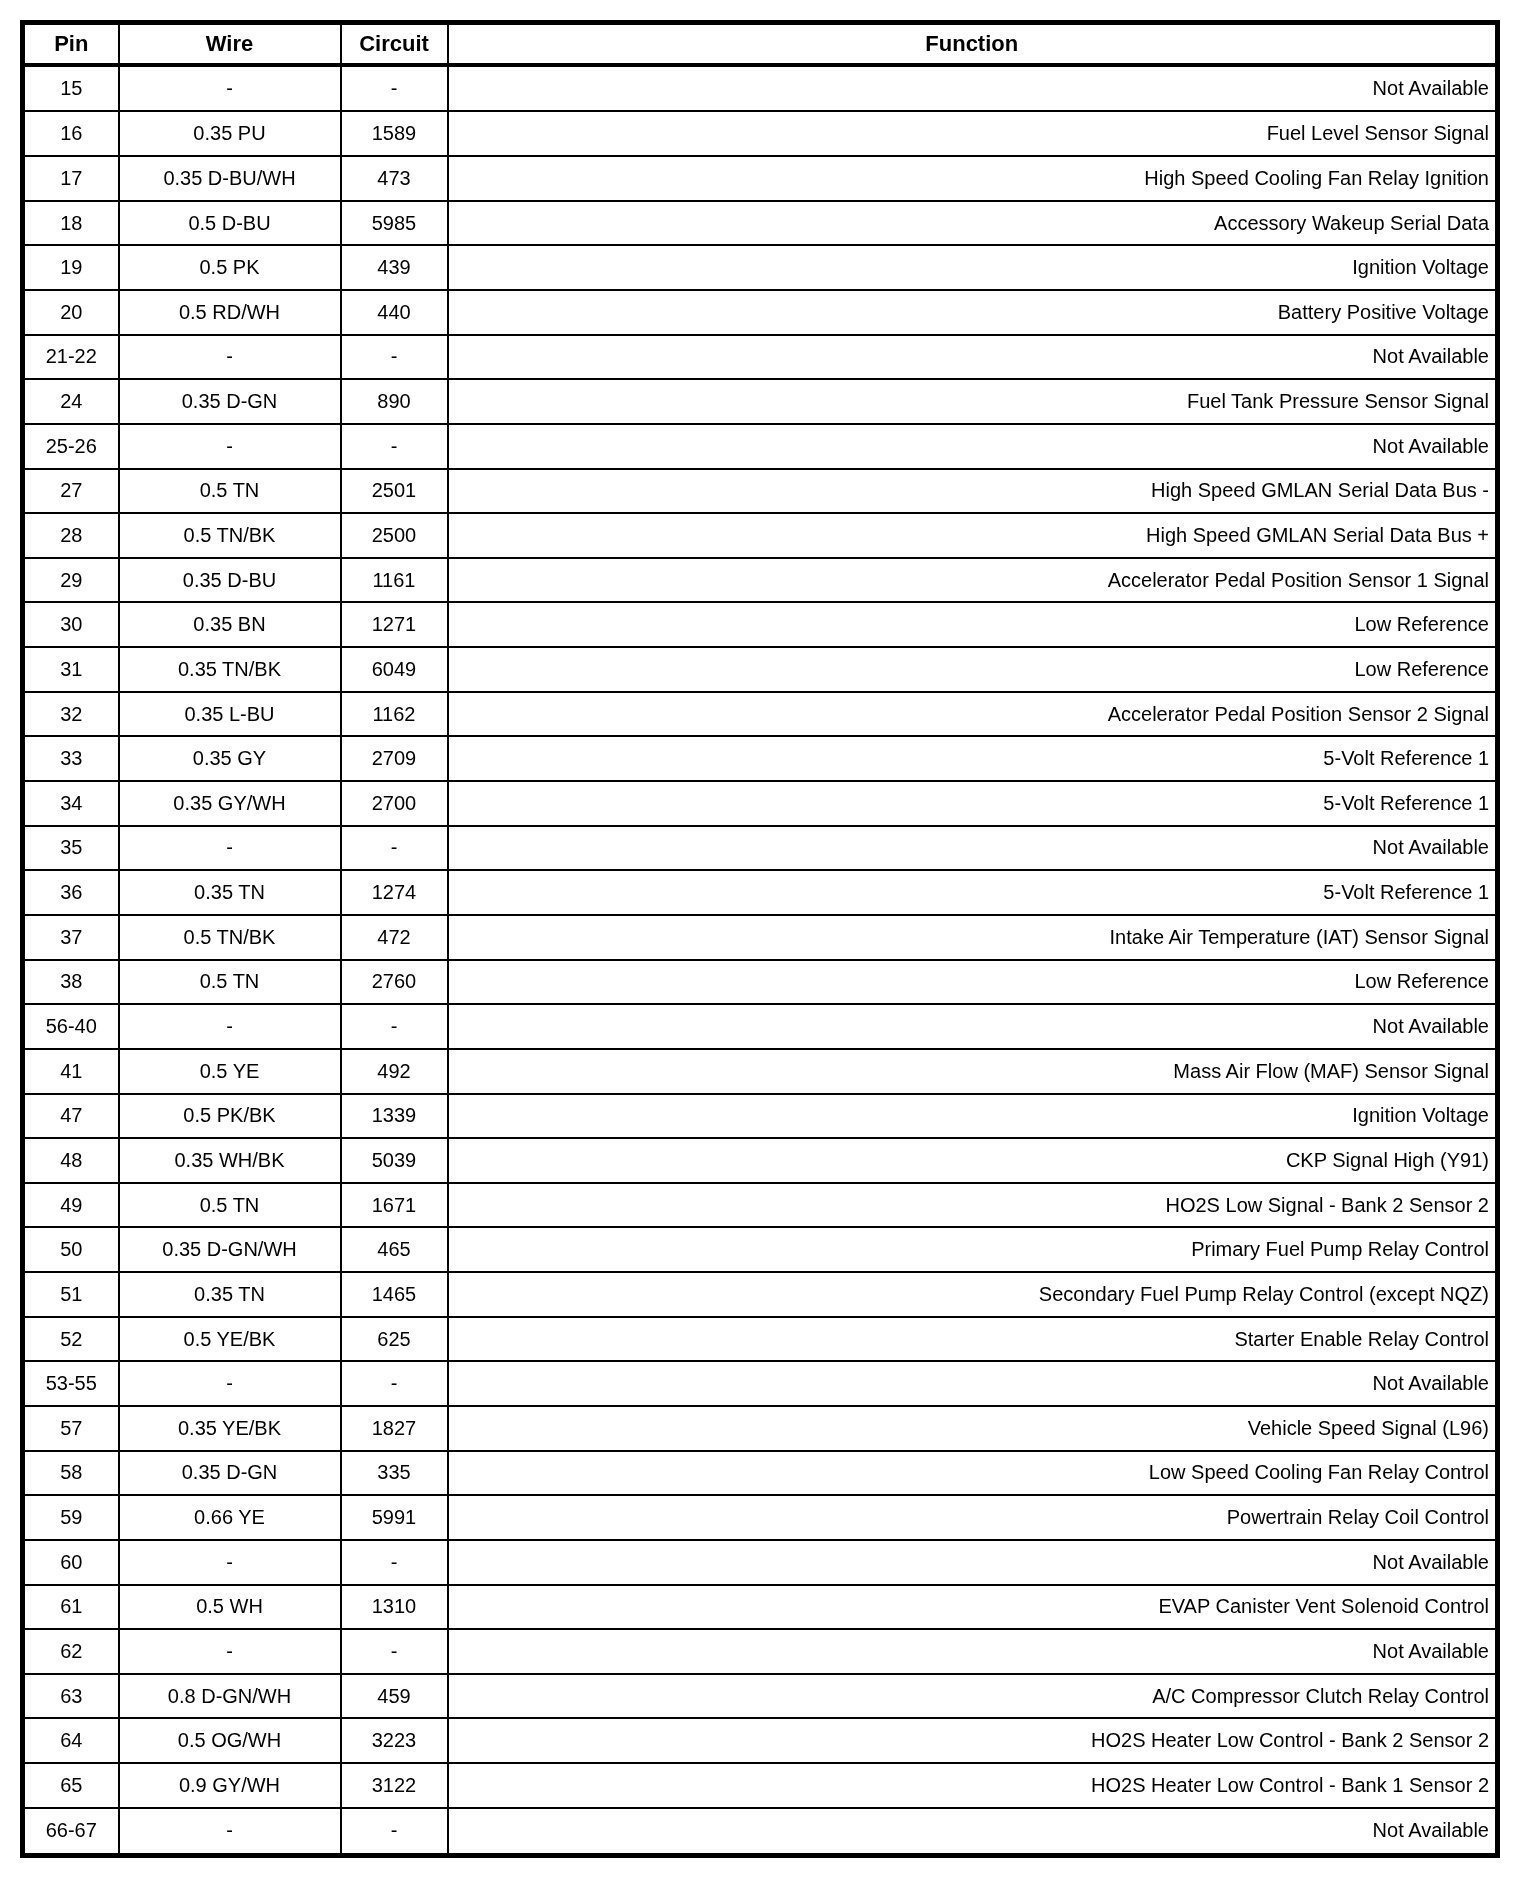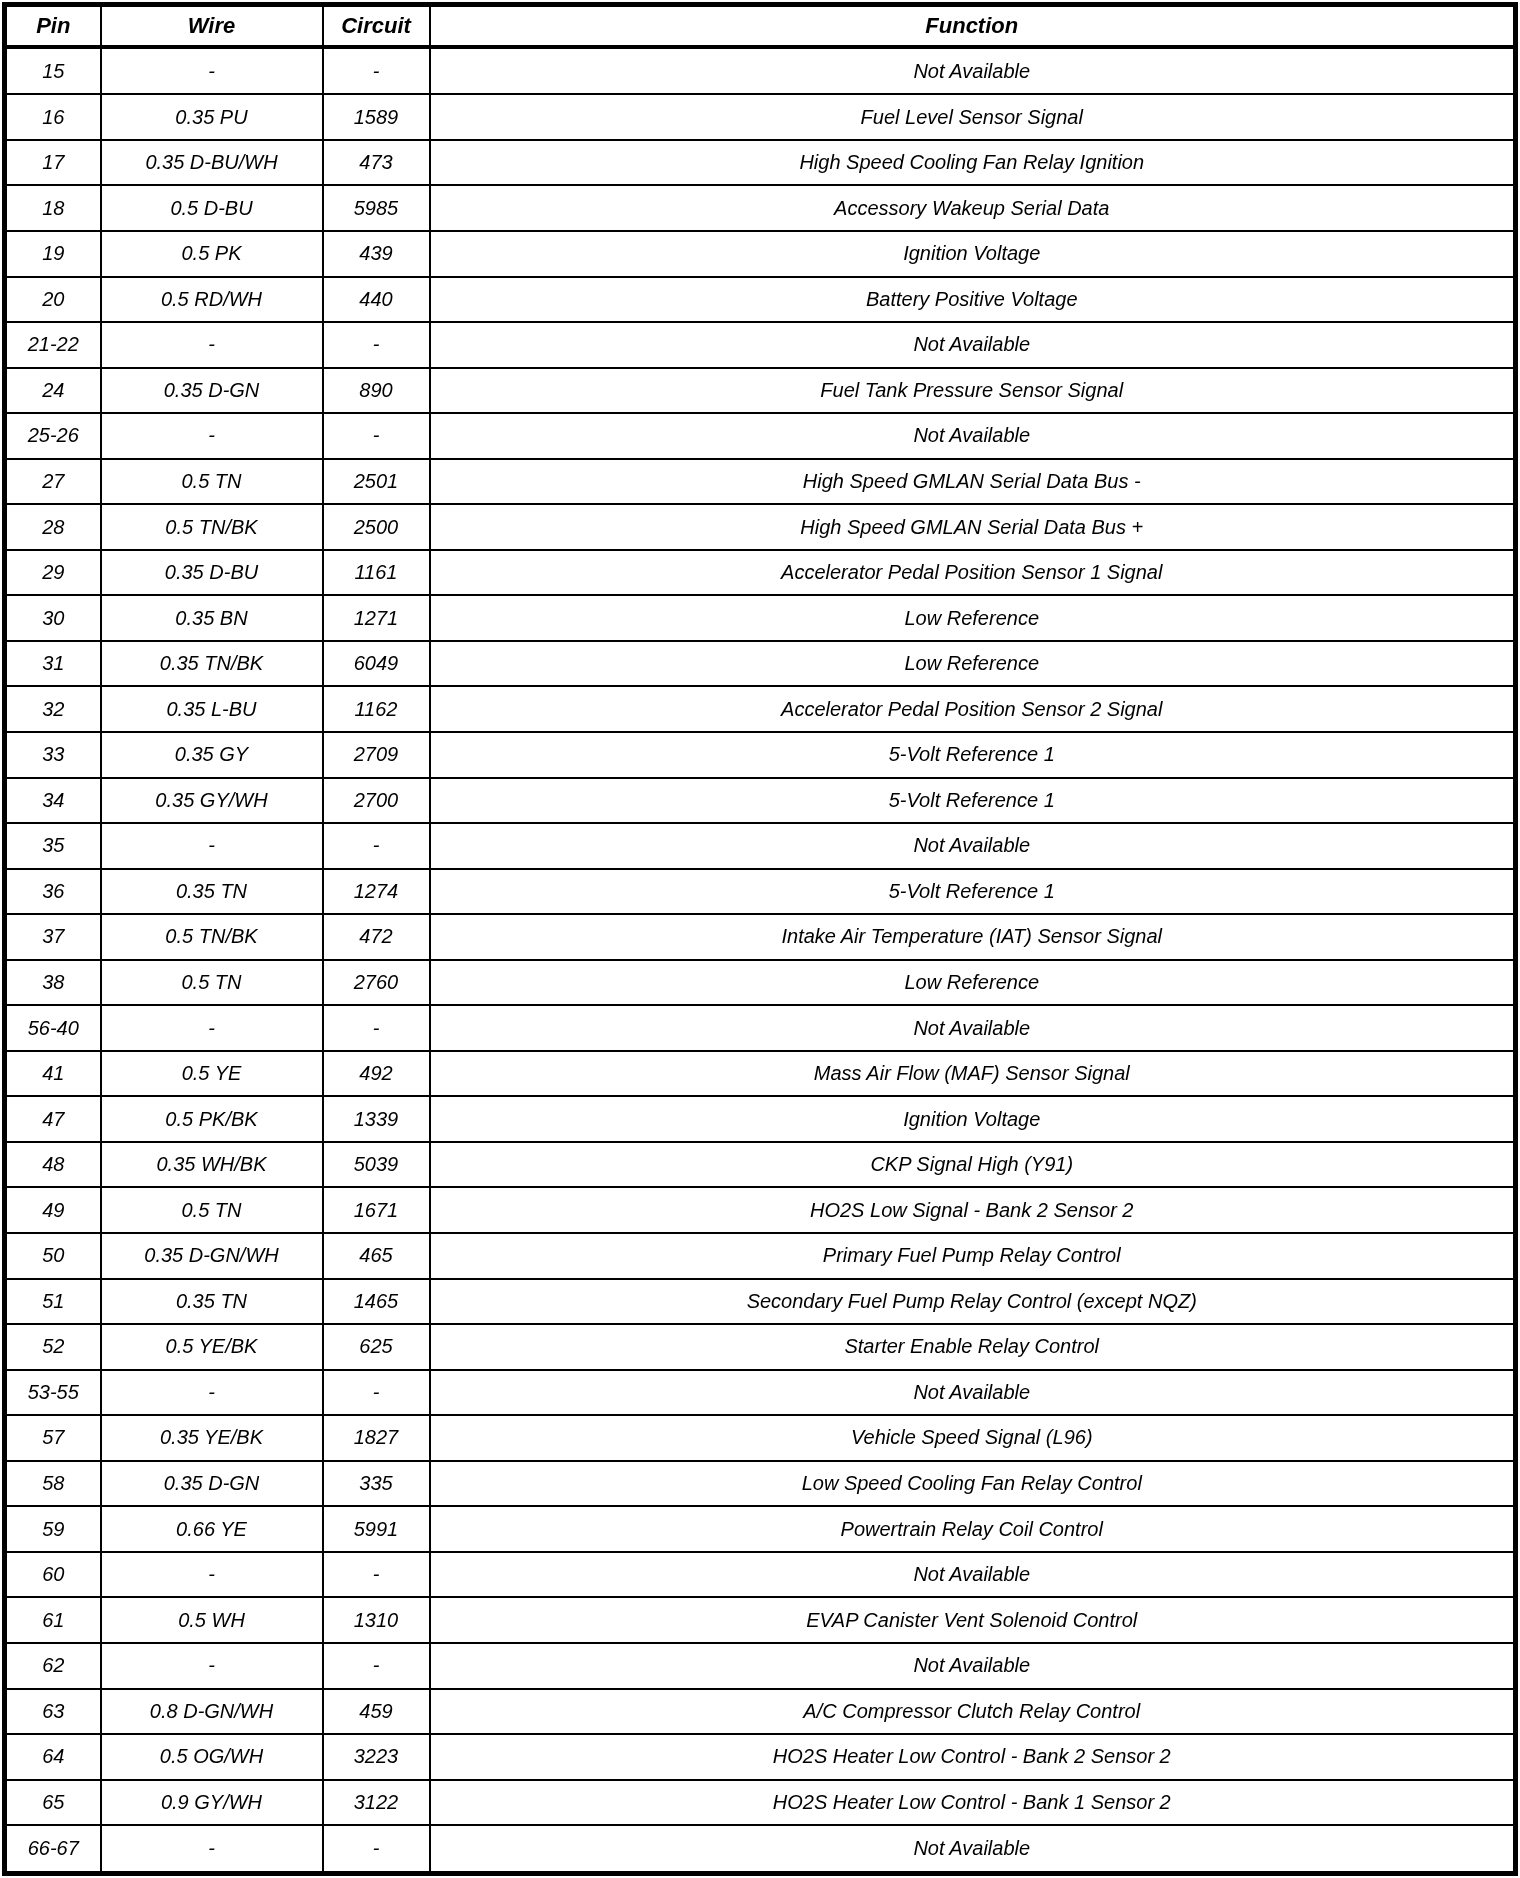--- a/index.html
+++ b/index.html
@@ -5,23 +5,22 @@
   html, body {
     margin: 0;
     padding: 0;
     background: #ffffff;
   }
   .page {
     width: 1520px;
     height: 1878px;
     box-sizing: border-box;
     background: #ffffff;
-    padding: 2px;
+    padding: 20px;
     font-family: "Liberation Sans", sans-serif;
-    font-style: italic;
   }
   table.pinout {
     width: 100%;
     height: 100%;
     border-collapse: collapse;
     table-layout: fixed;
     border: 5px solid #000000;
   }
   table.pinout th,
   table.pinout td {
@@ -38,21 +37,21 @@
     text-align: center;
     height: 38px;
   }
   table.pinout td {
     font-size: 20px;
   }
   td.col-pin, td.col-wire, td.col-circuit {
     text-align: center;
   }
   td.col-function {
-    text-align: center;
+    text-align: right;
     padding-left: 8px;
   }
 </style>
 </head>
 <body>
 
 <div class="page">
   <table class="pinout">
     <colgroup>
       <col style="width:96px">

